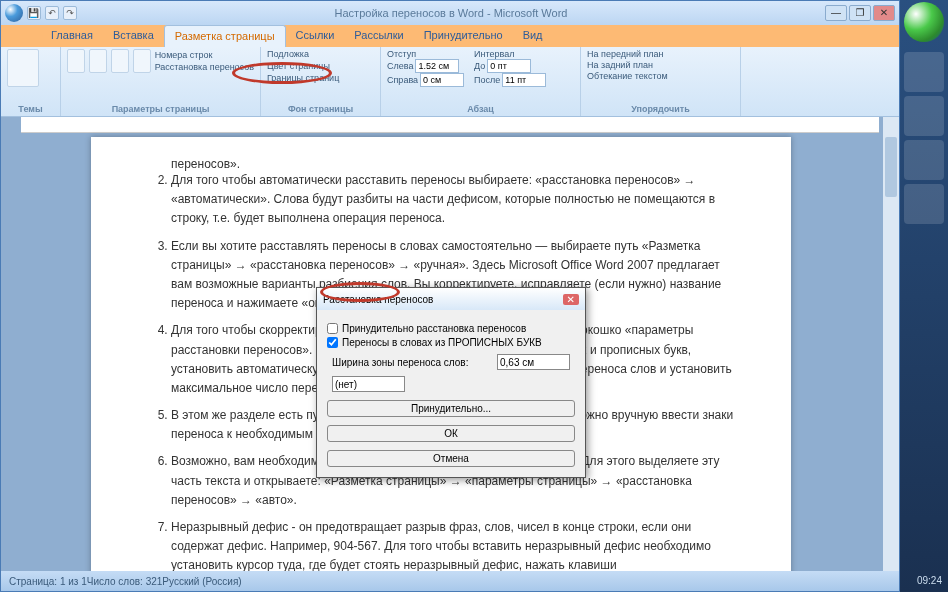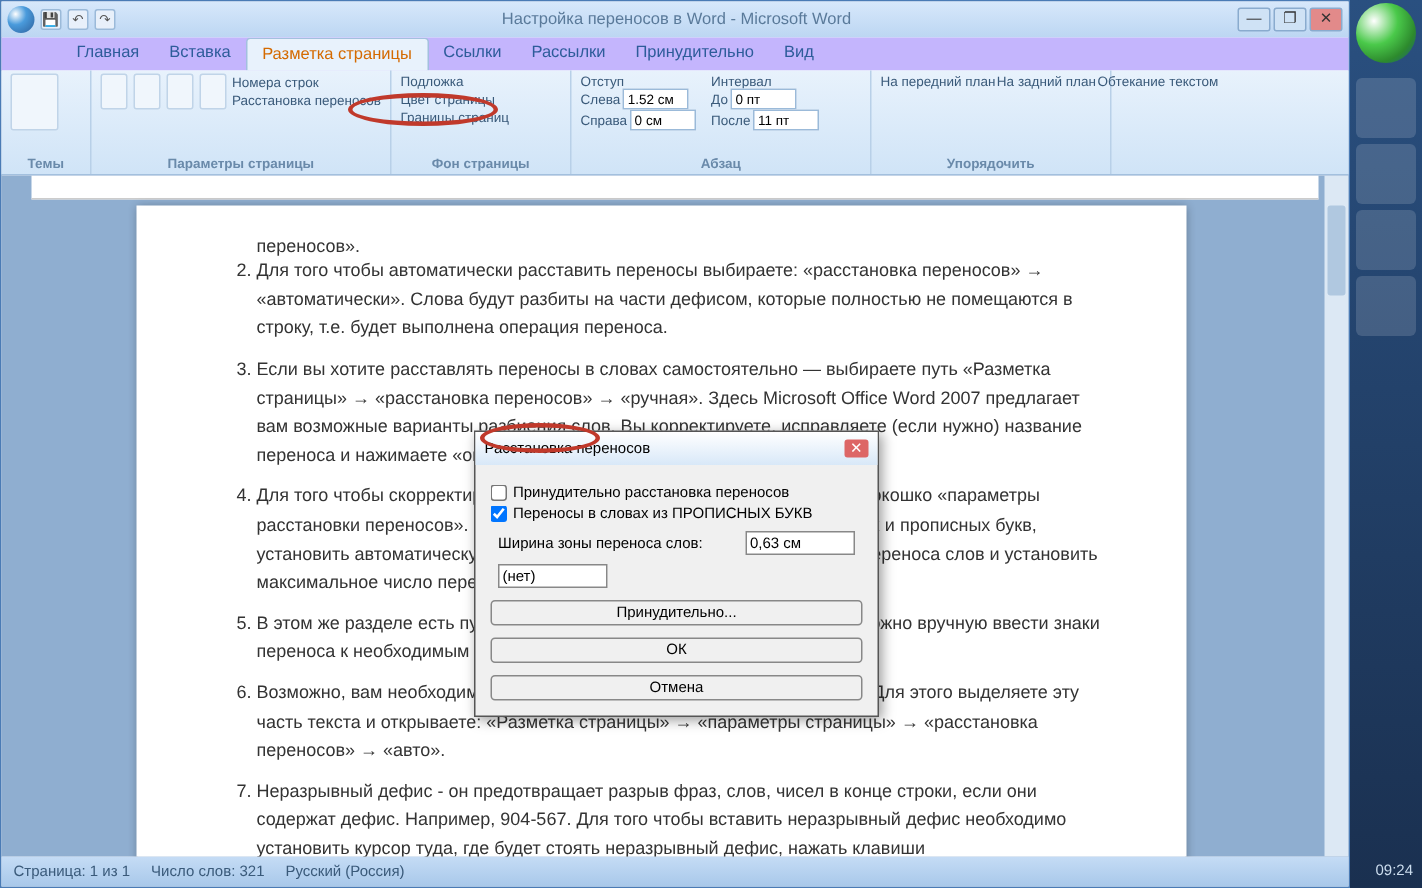--- a/index.html
+++ b/index.html
@@ -6,21 +6,21 @@
 body { width:948px; height:592px; overflow:hidden; background:#3b6ea5; position:relative; }
 .win { position:absolute; left:0; top:0; width:900px; height:592px; background:#fff; border:1px solid #4a7bb5; display:flex; flex-direction:column; }
 .titlebar { height:24px; background:linear-gradient(#d7e8fb,#bcd6f2); display:flex; align-items:center; font-size:11px; color:#333; padding:0 4px; }
 .qat { display:flex; gap:4px; align-items:center; }
 .orb { width:18px; height:18px; border-radius:50%; background:radial-gradient(circle at 30% 30%,#fff,#4a9bdc 40%,#2d5f9a); }
 .qbtn { width:14px; height:14px; background:#e8f0fa; border:1px solid #9bbad9; border-radius:2px; font-size:9px; text-align:center; line-height:12px; color:#555; }
 .ttl { flex:1; text-align:center; color:#5a7a9a; }
 .winbtns { display:flex; gap:2px; }
 .winbtn { width:22px; height:16px; background:#cfe2f5; border:1px solid #8aabce; border-radius:2px; font-size:10px; text-align:center; line-height:14px; }
 .winbtn.close { background:#e28a8a; }
-.tabs { height:22px; background:#c4b5fd; display:flex; font-size:11px; padding-left:40px; }
+.tabs { height:22px; background:#fdba74; display:flex; font-size:11px; padding-left:40px; }
 .tab { padding:4px 10px 0 10px; color:#2d5c9a; cursor:pointer; }
 .tab.active { background:#e8f2fc; border:1px solid #a3c0de; border-bottom:none; border-radius:3px 3px 0 0; color:#d46a00; }
 .ribbon { height:70px; background:linear-gradient(#e8f2fc,#d0e4f7); border-bottom:1px solid #a3c0de; display:flex; font-size:10px; color:#3a5a7a; }
 .group { border-right:1px solid #b8d0e8; padding:2px 6px; display:flex; flex-direction:column; justify-content:space-between; }
 .group-row { display:flex; gap:4px; align-items:center; }
 .group-lbl { text-align:center; font-size:9px; color:#6a8aaa; padding-top:2px;font-weight:bold; }
 .ribico { width:24px; height:24px; background:#f0f6fc; border:1px solid #c0d4e8; border-radius:2px; display:flex; align-items:center; justify-content:center; font-size:12px; }
 .ribbig { width:32px; height:38px; background:#f0f6fc; border:1px solid #c0d4e8; border-radius:2px; }
 .hilite { position:absolute; border:3px solid #c0392b; border-radius:50%; pointer-events:none; }
 .h1 { left:232px; top:62px; width:100px; height:22px; }
@@ -32,21 +32,21 @@
 .page li { margin-bottom:8px; line-height:1.6; }
 .dialog { position:absolute; left:315px; top:170px; width:270px; background:#f0f0f0; border:1px solid #555; box-shadow:2px 2px 8px rgba(0,0,0,.4); font-size:10px; }
 .dlg-title { height:22px; background:linear-gradient(#fff,#d8e8f8); display:flex; align-items:center; padding:0 6px; justify-content:space-between; }
 .dlg-body { padding:10px; }
 .dlg-row { display:flex; justify-content:space-between; align-items:center; margin:6px 5px; }
 .dlg-input { width:73px; height:16px; border:1px solid #888; background:#fff; font-size:10px; padding:0 2px; }
 .dlg-btns { display:flex; gap:8px; justify-content:flex-end; margin-top:8px;flex-direction:column; }
 .dlg-btn { padding:2px 12px; background:#f0f0f0; border:1px solid #888; border-radius:3px; font-size:10px; }
 .chk { display:flex; align-items:center; gap:4px; margin:3px 0; }
 .chk input { width:11px; height:11px; }
-.statusbar { height:20px; background:linear-gradient(#c5dcf5,#a8c8ea); font-size:10px; color:#3a5a7a; display:flex; align-items:center; padding:0 8px; gap:14px; }
+.statusbar { height:20px; background:linear-gradient(#c5dcf5,#a8c8ea); font-size:10px; color:#3a5a7a; display:flex; align-items:center; padding:0 8px; }
 .sidebar { position:absolute; right:0; top:0; width:48px; height:592px; background:linear-gradient(#2a5080,#1a3050);text-align:center; }
 .sb-item { width:40px; height:40px; margin:4px; background:rgba(255,255,255,.15); border-radius:4px; }
 .orb-big { position:absolute; right:4px; top:2px; width:40px; height:40px; border-radius:50%; background:radial-gradient(circle at 30% 30%,#fff,#4ac94a 40%,#2d8a2d,#1a5a8a); }
 .ribline { font-size:9px; white-space:nowrap; display:flex; align-items:center; gap:2px; }
 .spin { width:44px; height:14px; border:1px solid #9bbad9; background:#fff; font-size:9px; padding:0 2px; }
 .vscroll { position:absolute; right:0; top:0; width:16px; height:100%; background:#dce8f4; }
 .vthumb { position:absolute; right:2px; top:20px; width:12px; height:60px; background:#b0c8e0; border-radius:2px; }
 </style>
 </head>
 <body>
@@ -130,21 +130,21 @@
             </div>
           <div class="ribline">
               <span>После</span> 
               <input class="spin" value="11 пт" style="">
             </div>
         </div>
       </div>
       <div class="group-lbl">Абзац</div>
     </div>
     <div class="group" style="width:160px">
-      <div style="display:flex;gap:1px">
+      <div style="display:flex;flex-direction:column;gap:1px">
         <div class="ribline">На передний план</div>
         <div class="ribline">На задний план</div>
         <div class="ribline">Обтекание текстом</div>
       </div>
       <div class="group-lbl">Упорядочить</div>
     </div>
   </div>
 
   <div class="docarea">
     <div class="ruler"></div>

